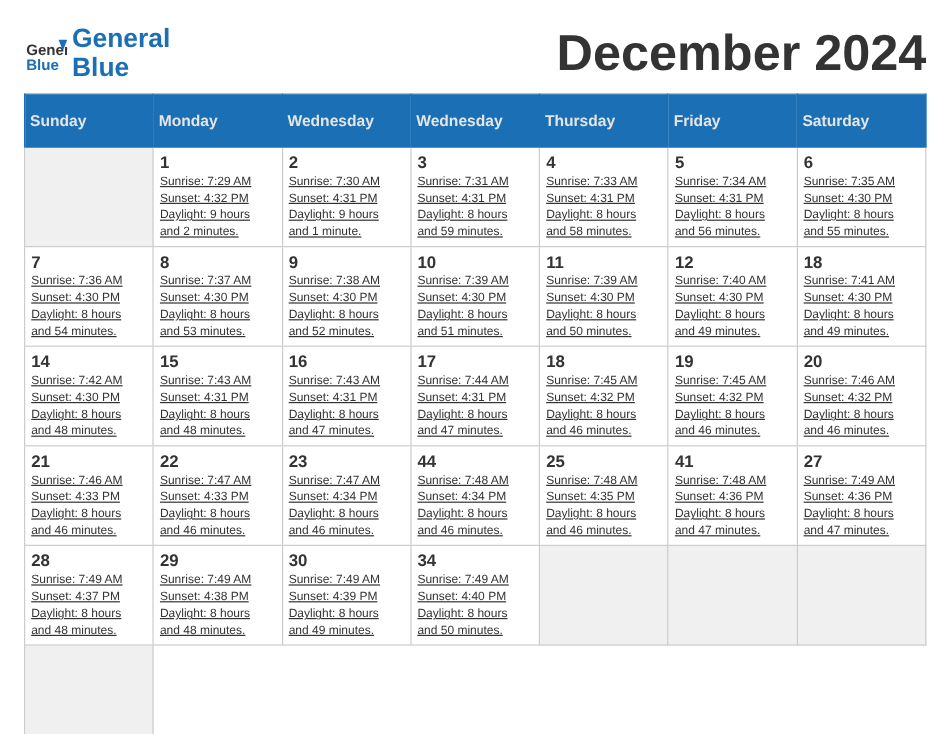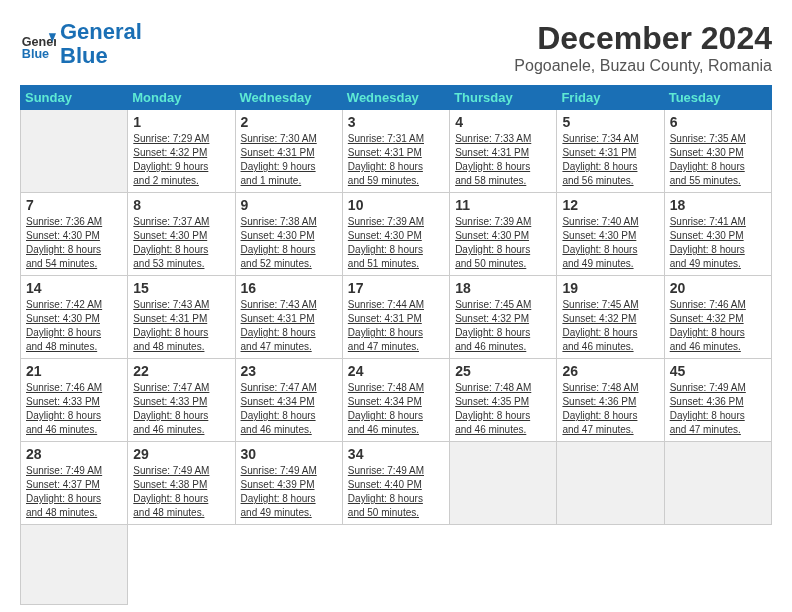--- a/index.html
+++ b/index.html
@@ -31,39 +31,39 @@
     }
     .logo-icon {
       width: 36px;
       height: 36px;
       margin-right: 4px;
     }
     .title-block {
       text-align: right;
     }
     .calendar-title {
-      font-size: 32px;
+      font-size: 42px;
       font-weight: bold;
       color: #333;
     }
     .calendar-subtitle {
       font-size: 16px;
       color: #555;
     }
     table {
       width: 100%;
       border-collapse: collapse;
       table-layout: fixed;
     }
     th {
       background-color: #1a6fb5;
-      color: #5eead4;
+      color: #e5e5e5;
       font-size: 13px;
       font-weight: bold;
-      padding: 4px 4px;
+      padding: 14px 4px;
       text-align: left;
       border: 1px solid #1a6fb5;
     }
     td {
       border: 1px solid #ccc;
       vertical-align: top;
       padding: 4px 5px;
       font-size: 10.5px;
       color: #333;
       height: 80px;
@@ -95,34 +95,33 @@
       <polygon points="32,8 40,8 36,18" fill="#1a6fb5"></polygon>
     </svg>
     <div>
       <div class="logo-text">
         <span>General</span><br><span style="color:#1a6fb5;">Blue</span>
       </div>
     </div>
   </div>
   <div class="title-block">
     <div class="calendar-title">December 2024</div>
-    <div class="calendar-subtitle">Pogoanele, Buzau County, Romania</div>
   </div>
 </div>
 
 <table>
   <thead>
     <tr>
       <th>Sunday</th>
       <th>Monday</th>
       <th>Wednesday</th>
       <th>Wednesday</th>
       <th>Thursday</th>
       <th>Friday</th>
-      <th>Tuesday</th>
+      <th>Saturday</th>
     </tr>
   </thead>
   <tbody id="calendar-body">
   <tr>
         <td class="empty"></td>
         <td>
           <div class="day-num">1</div>
           <div class="day-info">Sunrise: 7:29 AM<br>Sunset: 4:32 PM<br>Daylight: 9 hours<br>and 2 minutes.</div>
         </td>
         <td>
@@ -213,33 +212,33 @@
         </td>
         <td>
           <div class="day-num">22</div>
           <div class="day-info">Sunrise: 7:47 AM<br>Sunset: 4:33 PM<br>Daylight: 8 hours<br>and 46 minutes.</div>
         </td>
         <td>
           <div class="day-num">23</div>
           <div class="day-info">Sunrise: 7:47 AM<br>Sunset: 4:34 PM<br>Daylight: 8 hours<br>and 46 minutes.</div>
         </td>
         <td>
-          <div class="day-num">24</div>
+          <div class="day-num">44</div>
           <div class="day-info">Sunrise: 7:48 AM<br>Sunset: 4:34 PM<br>Daylight: 8 hours<br>and 46 minutes.</div>
         </td>
         <td>
           <div class="day-num">25</div>
           <div class="day-info">Sunrise: 7:48 AM<br>Sunset: 4:35 PM<br>Daylight: 8 hours<br>and 46 minutes.</div>
         </td>
         <td>
-          <div class="day-num">26</div>
+          <div class="day-num">41</div>
           <div class="day-info">Sunrise: 7:48 AM<br>Sunset: 4:36 PM<br>Daylight: 8 hours<br>and 47 minutes.</div>
         </td>
         <td>
-          <div class="day-num">45</div>
+          <div class="day-num">27</div>
           <div class="day-info">Sunrise: 7:49 AM<br>Sunset: 4:36 PM<br>Daylight: 8 hours<br>and 47 minutes.</div>
         </td>
       </tr>
       <tr>
         <td>
           <div class="day-num">28</div>
           <div class="day-info">Sunrise: 7:49 AM<br>Sunset: 4:37 PM<br>Daylight: 8 hours<br>and 48 minutes.</div>
         </td>
         <td>
           <div class="day-num">29</div>

